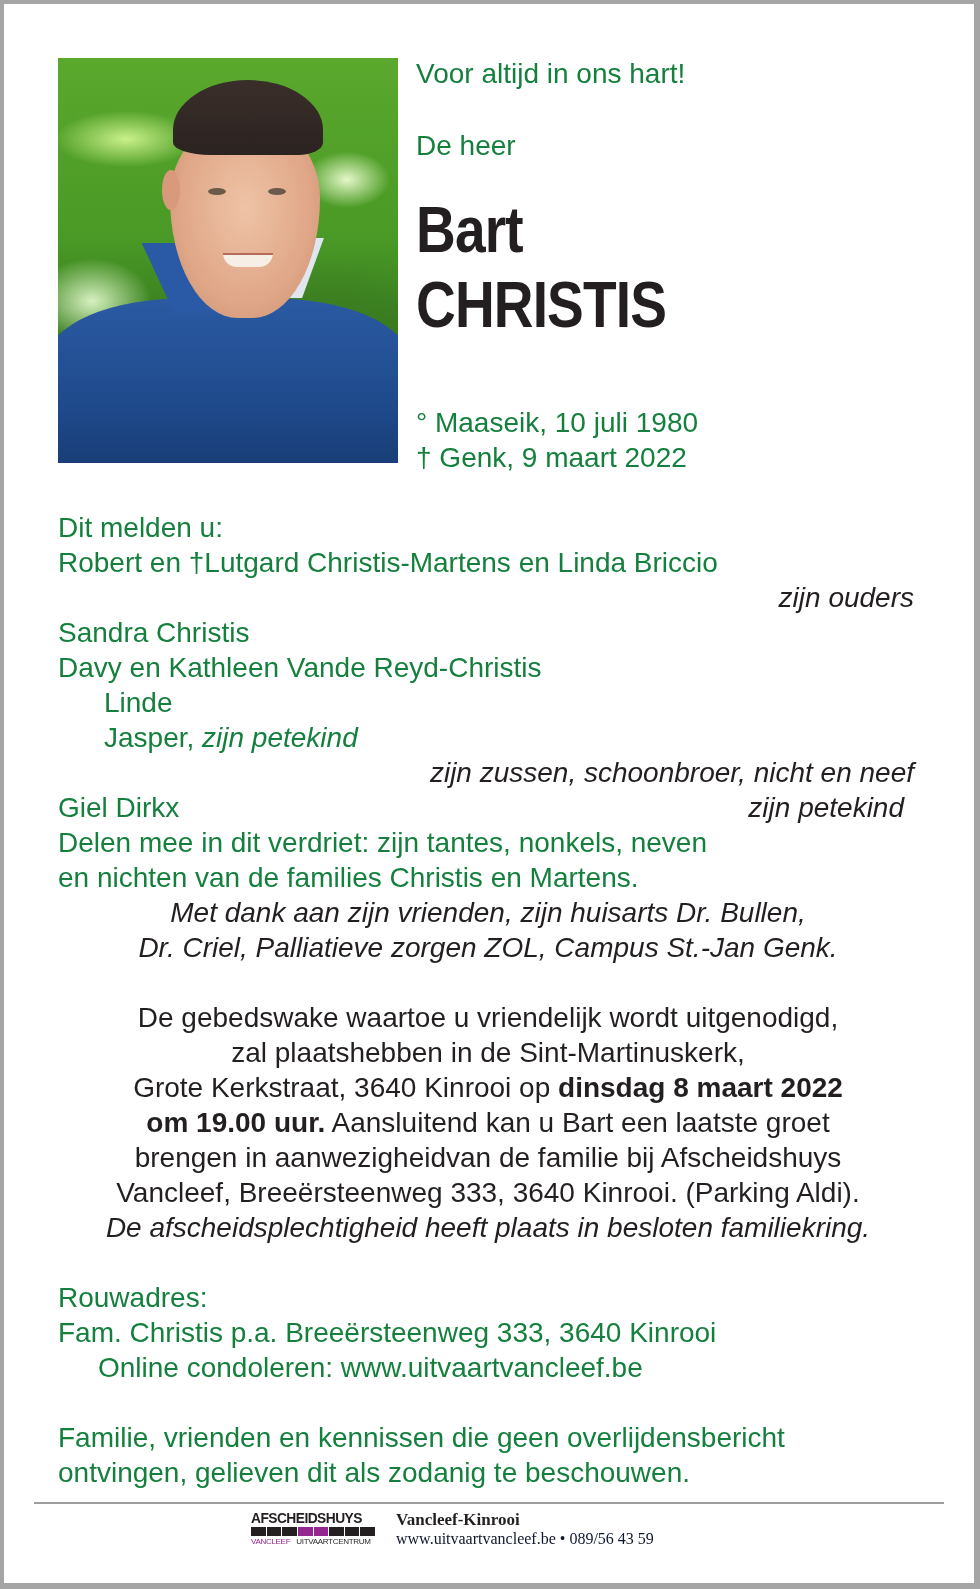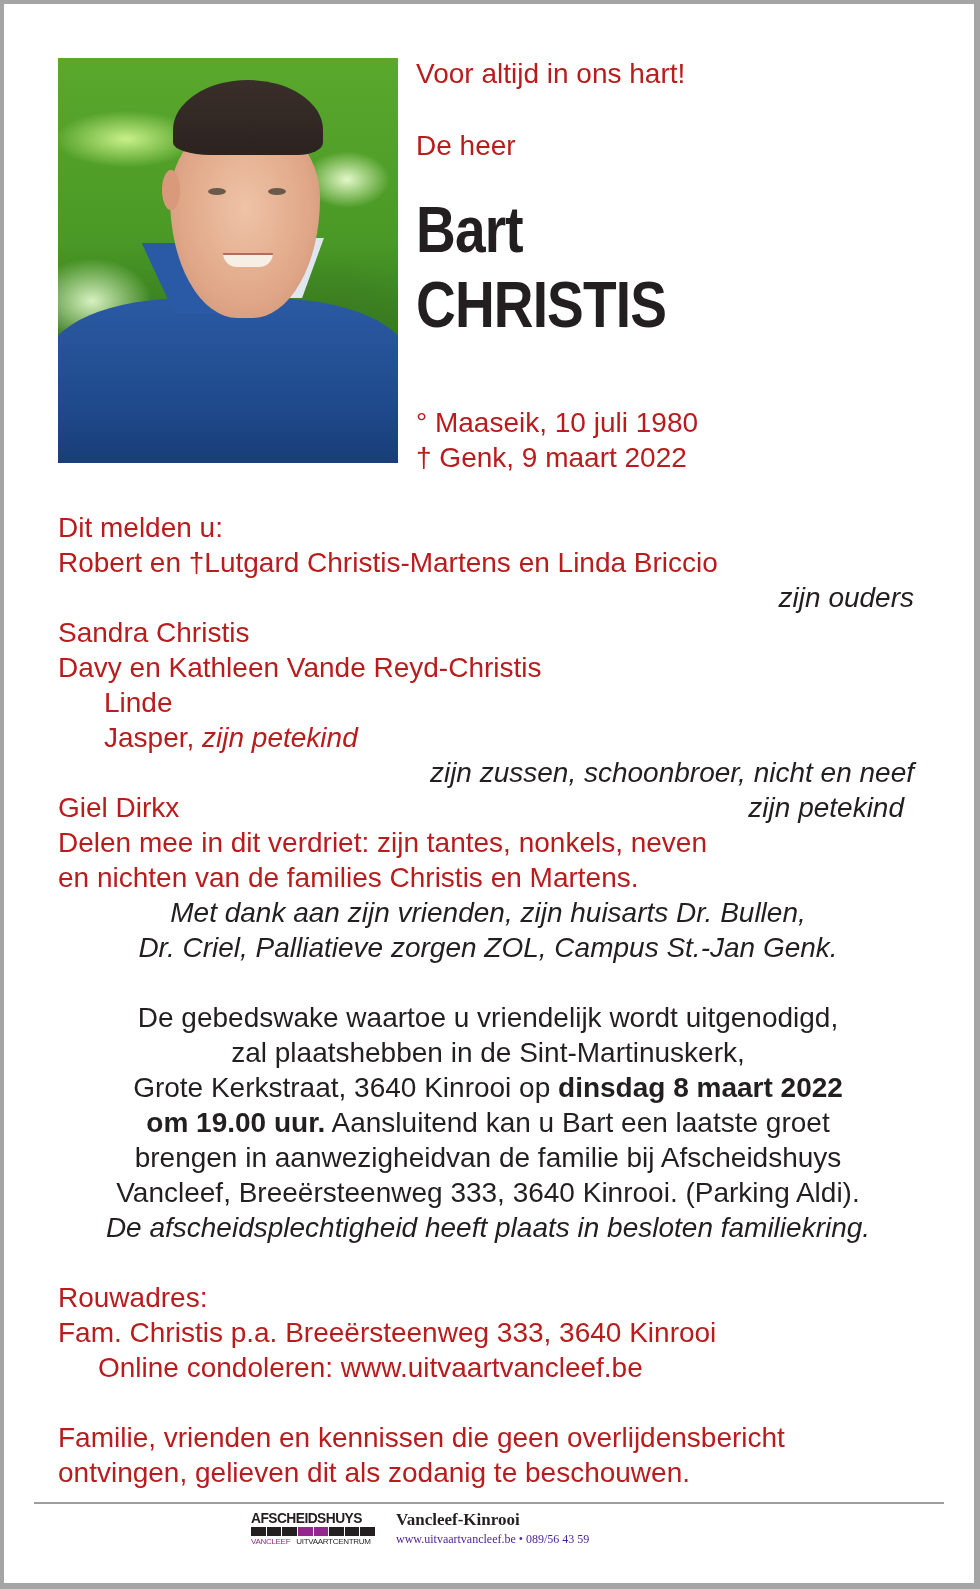--- a/index.html
+++ b/index.html
@@ -16,21 +16,21 @@
     .photo .collar-l { position: absolute; left: 100px; bottom: 150px; width: 60px; height: 70px; background: #2a5aa5; transform: skewX(25deg); border-right: 3px solid #a9c4e8; }
     .photo .collar-r { position: absolute; left: 220px; bottom: 165px; width: 35px; height: 60px; background: #dfe6ef; transform: skewX(-20deg); }
     .photo .neck { position: absolute; left: 130px; bottom: 160px; width: 100px; height: 80px; background: #d9a083; border-radius: 0 0 40px 40px; }
     .photo .face { position: absolute; left: 112px; top: 60px; width: 150px; height: 200px; background: radial-gradient(ellipse at 50% 45%, #efc3a6 0%, #e0a788 60%, #c98c70 100%); border-radius: 48% 48% 45% 45% / 40% 40% 60% 60%; }
     .photo .hair { position: absolute; left: 115px; top: 22px; width: 150px; height: 75px; background: linear-gradient(180deg, #3a2e2a 0%, #2b2320 100%); border-radius: 60% 60% 20% 30% / 80% 80% 20% 20%; }
     .photo .ear { position: absolute; left: 104px; top: 112px; width: 18px; height: 40px; background: #d99a7c; border-radius: 50%; }
     .photo .eye { position: absolute; top: 130px; width: 18px; height: 7px; background: #6b5a4a; border-radius: 50%; }
     .photo .eye.l { left: 150px; } .photo .eye.r { left: 210px; }
     .photo .smile { position: absolute; left: 165px; top: 195px; width: 50px; height: 12px; background: #f5efe6; border-radius: 0 0 25px 25px; border-top: 2px solid #b56a5c; }
 
-    .txt { position: absolute; white-space: nowrap; font-size: 28px; line-height: 35px; color: #b91c1c; }
+    .txt { position: absolute; white-space: nowrap; font-size: 28px; line-height: 35px; color: #15803d; }
     .right-col { left: 412px; }
     .tagline { top: 52px; }
     .salutation { top: 124px; text-align: right; }
     .name { left: 412px; position: absolute; font-family: "Liberation Sans", sans-serif; font-weight: bold; font-size: 64px; line-height: 76px; letter-spacing: -1px; transform: scaleX(0.86); transform-origin: left top; color: #231f20; }
     .first-name { top: 188px; }
     .last-name { top: 263px; }
     .born { top: 401px; }
     .died { top: 436px; }
 
     .body-left { left: 54px; }
@@ -42,21 +42,21 @@
 
     .footer-rule { position: absolute; left: 30px; top: 1498px; width: 910px; height: 2px; background: #9d9d9d; }
     .logo { position: absolute; left: 247px; top: 1506px; width: 124px; }
     .logo .word { font-family: "Liberation Sans", sans-serif; font-size: 15px; line-height: 15px; font-weight: bold; letter-spacing: -0.6px; color: #231f20; transform: scaleX(0.92); transform-origin: left; white-space: nowrap; }
     .logo .bars { display: flex; gap: 1px; margin-top: 2px; height: 9px; }
     .logo .bars span { flex: 1; background: #231f20; }
     .logo .bars span.p { background: #93278f; }
     .logo .sub { font-size: 8px; line-height: 12px; letter-spacing: -0.3px; white-space: nowrap; color: #231f20; }
     .logo .sub .v { color: #93278f; margin-right: 6px; }
     .footer-name { position: absolute; left: 392px; top: 1506px; font-family: "Liberation Serif", serif; font-weight: bold; font-size: 17px; line-height: 20px; color: #231f20; white-space: nowrap; }
-    .footer-contact { position: absolute; left: 392px; top: 1525px; font-family: "Liberation Serif", serif; font-size: 12px; line-height: 20px; color: #4c1d95; white-space: nowrap; }
+    .footer-contact { position: absolute; left: 392px; top: 1525px; font-family: "Liberation Serif", serif; font-size: 16px; line-height: 20px; color: #0f172a; white-space: nowrap; }
   </style>
 </head>
 <body>
 
 <div class="page">
 
   <div class="photo" title="Portrait photo of Bart Christis in blue shirt in front of green foliage">
     <div class="shirt"></div>
     <div class="neck"></div>
     <div class="collar-l"></div>

